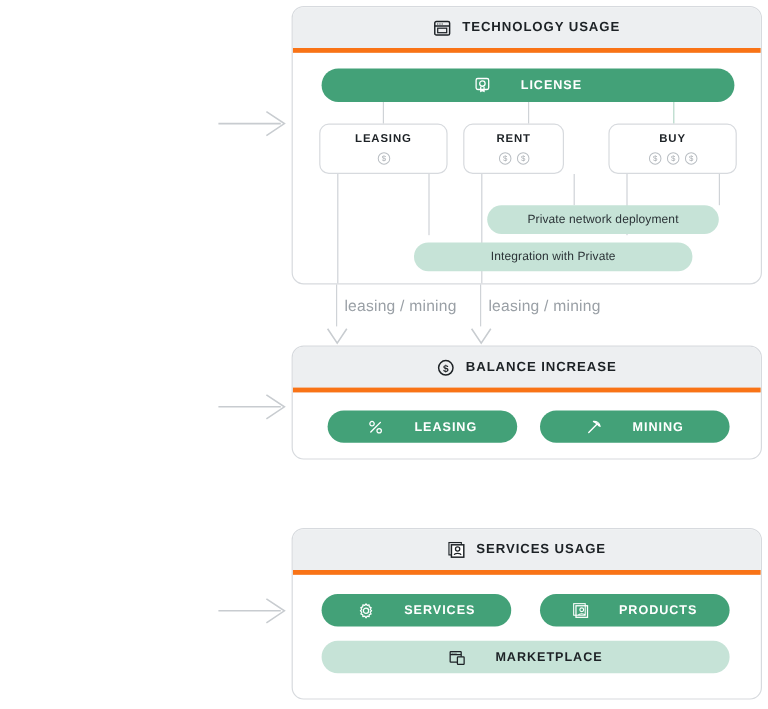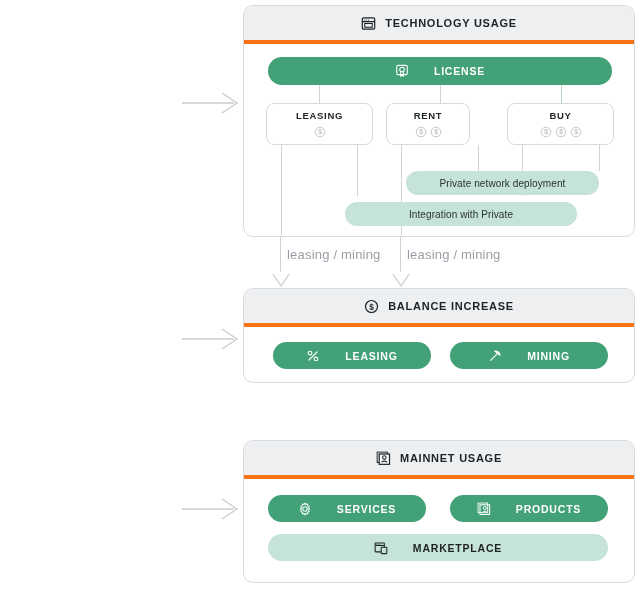--- a/index.html
+++ b/index.html
@@ -257,21 +257,21 @@
   <div class="panel" style="left:243px;top:440px;width:392px;height:143px;">
     <div class="panel-head">
       <span>
         <svg width="15" height="15" viewBox="0 0 16 16">
           <rect x="1.2" y="1.2" width="11" height="11" fill="none" stroke="#1d2226" stroke-width="1"></rect>
           <rect x="3.4" y="3.2" width="11" height="11" fill="#fff" stroke="#1d2226" stroke-width="1.3"></rect>
           <circle cx="8.9" cy="7" r="1.9" fill="none" stroke="#1d2226" stroke-width="1.15"></circle>
           <path d="M5.9 12.2 C6.3 10.3 11.5 10.3 11.9 12.2" fill="none" stroke="#1d2226" stroke-width="1.15"></path>
         </svg>
       </span>
-      <span class="ptitle">MAINNET USAGE</span>
+      <span class="ptitle">SERVICES USAGE</span>
     </div>
     <div class="panel-body" style="height:108px;">
 
       <div class="pill pill-green" style="left:24px;top:16px;width:158px;height:27px;">
         <span>
           <svg width="14" height="14" viewBox="0 0 16 16">
             <circle cx="8" cy="8" r="2.5" fill="none" stroke="#fff" stroke-width="1.2"></circle>
             <path d="M8 1.3 L9.1 2.9 L11 2.4 L11.1 4.3 L12.9 5 L12 6.7 L13.3 8 L12 9.3 L12.9 11 L11.1 11.7 L11 13.6 L9.1 13.1 L8 14.7 L6.9 13.1 L5 13.6 L4.9 11.7 L3.1 11 L4 9.3 L2.7 8 L4 6.7 L3.1 5 L4.9 4.3 L5 2.4 L6.9 2.9 Z" fill="none" stroke="#fff" stroke-width="1.15" stroke-linejoin="round"></path>
           </svg>
         </span>

